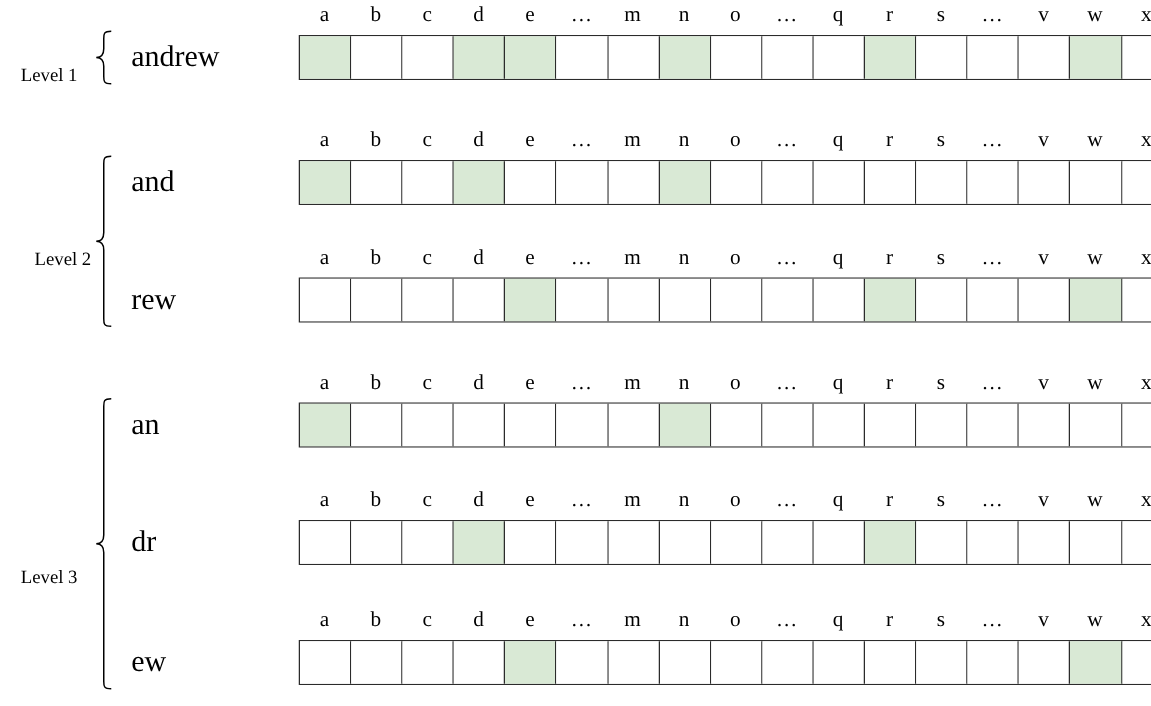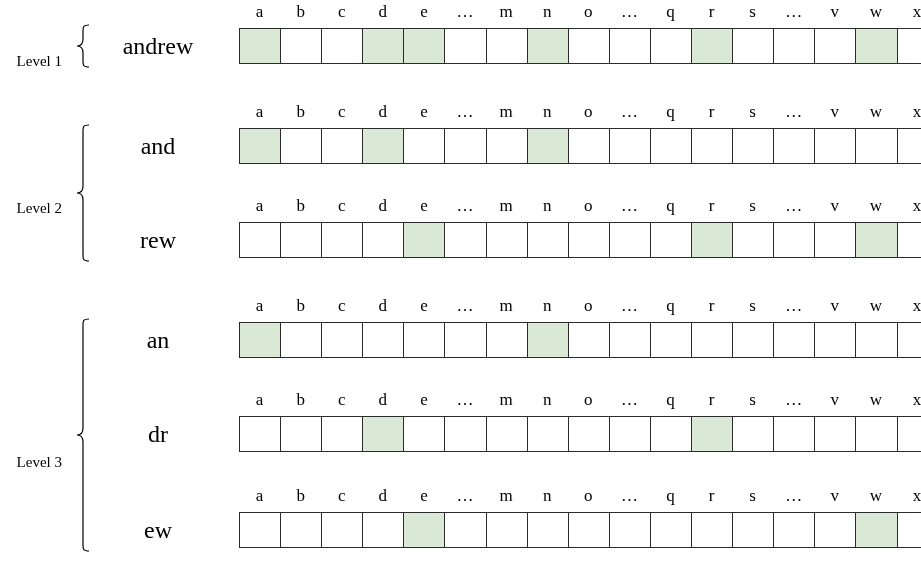--- a/index.html
+++ b/index.html
@@ -48,21 +48,21 @@
   .row {
     position: absolute;
   }
   .row-word {
     position: absolute;
     left: 0;
     top: 0;
     width: 120px;
     height: 36px;
     line-height: 36px;
-    text-align: center;
+    text-align: left;
     padding-right: 14px;
     box-sizing: border-box;
     font-size: 24px;
     font-family: "Liberation Serif", serif;
     white-space: nowrap;
   }
   .header-row {
     position: absolute;
     left: 134px;
     top: -24px;
@@ -347,21 +347,21 @@
         <div class="cell on" style="background: rgb(217, 233, 213);"></div>
         <div class="cell"></div>
       </div>
     </div>
     <div class="level-group" style="left: 0px; top: 32px; height: 28px;">
       <div class="level-label">Level 1</div>
     </div>
     <svg width="18" height="44" class="brace-svg" style="position: absolute; left: 74px; top: 24px;">
       <path d="M 15,1 C 9,1 9,3 9,7 L 9,15 C 9,20 7,22 3,22 C 7,22 9,24 9,29 L 9,37 C 9,41 9,43 15,43" fill="none" stroke="#000000" stroke-width="1.2"></path>
     </svg>
-    <div class="level-group" style="left: 0px; top: 179px; height: 28px;">
+    <div class="level-group" style="left: 0px; top: 179px; height: 28px; padding-left: 11px;">
       <div class="level-label">Level 2</div>
     </div>
     <svg width="18" height="138" class="brace-svg" style="position: absolute; left: 74px; top: 124px;">
       <path d="M 15,1 C 9,1 9,3 9,7 L 9,62 C 9,67 7,69 3,69 C 7,69 9,71 9,76 L 9,131 C 9,135 9,137 15,137" fill="none" stroke="#000000" stroke-width="1.2"></path>
     </svg>
     <div class="level-group" style="left: 0px; top: 433px; height: 28px;">
       <div class="level-label">Level 3</div>
     </div>
     <svg width="18" height="234" class="brace-svg" style="position: absolute; left: 74px; top: 318px;">
       <path d="M 15,1 C 9,1 9,3 9,7 L 9,110 C 9,115 7,117 3,117 C 7,117 9,119 9,124 L 9,227 C 9,231 9,233 15,233" fill="none" stroke="#000000" stroke-width="1.2"></path>

